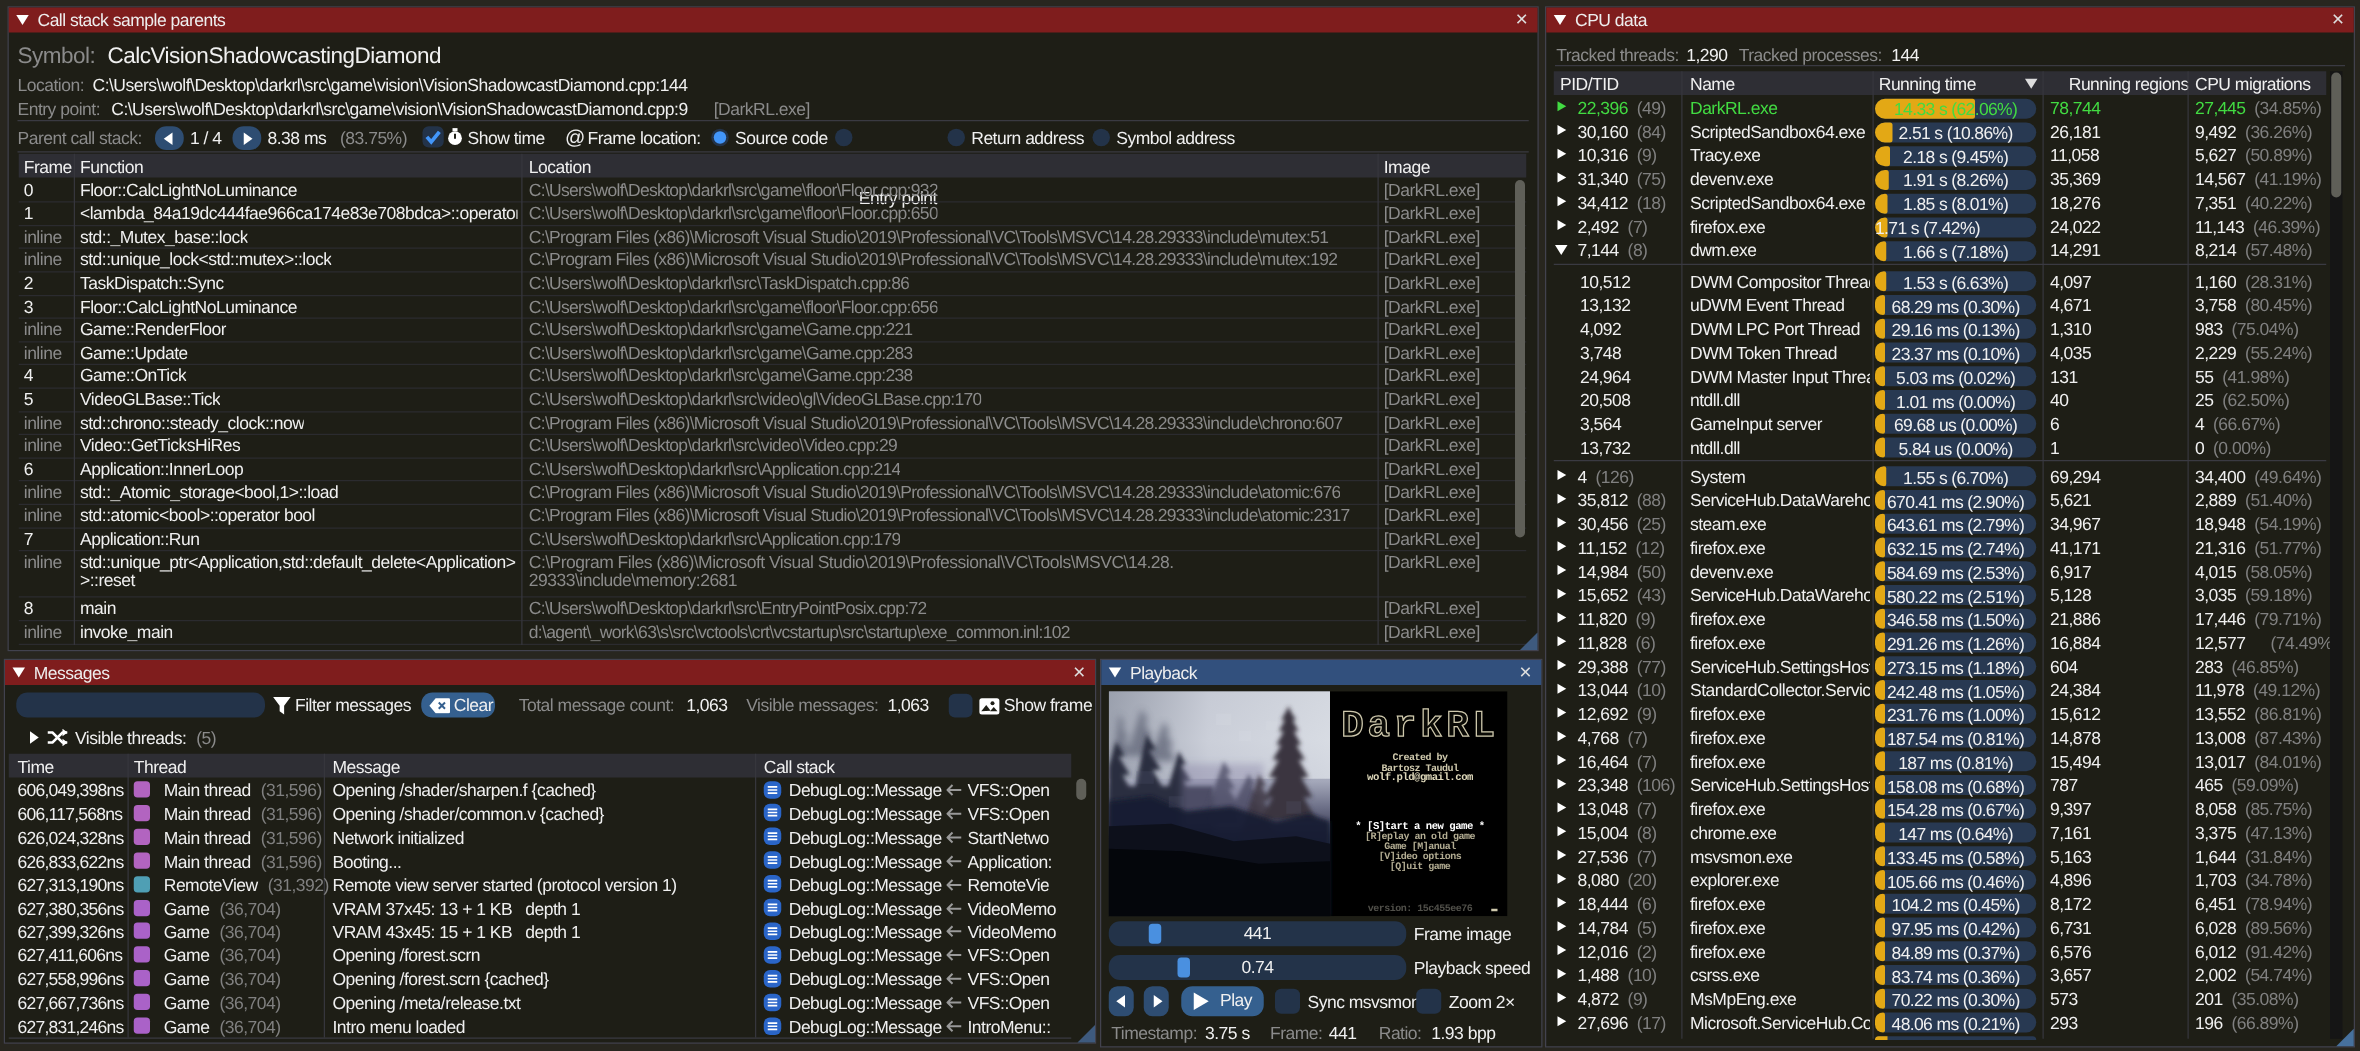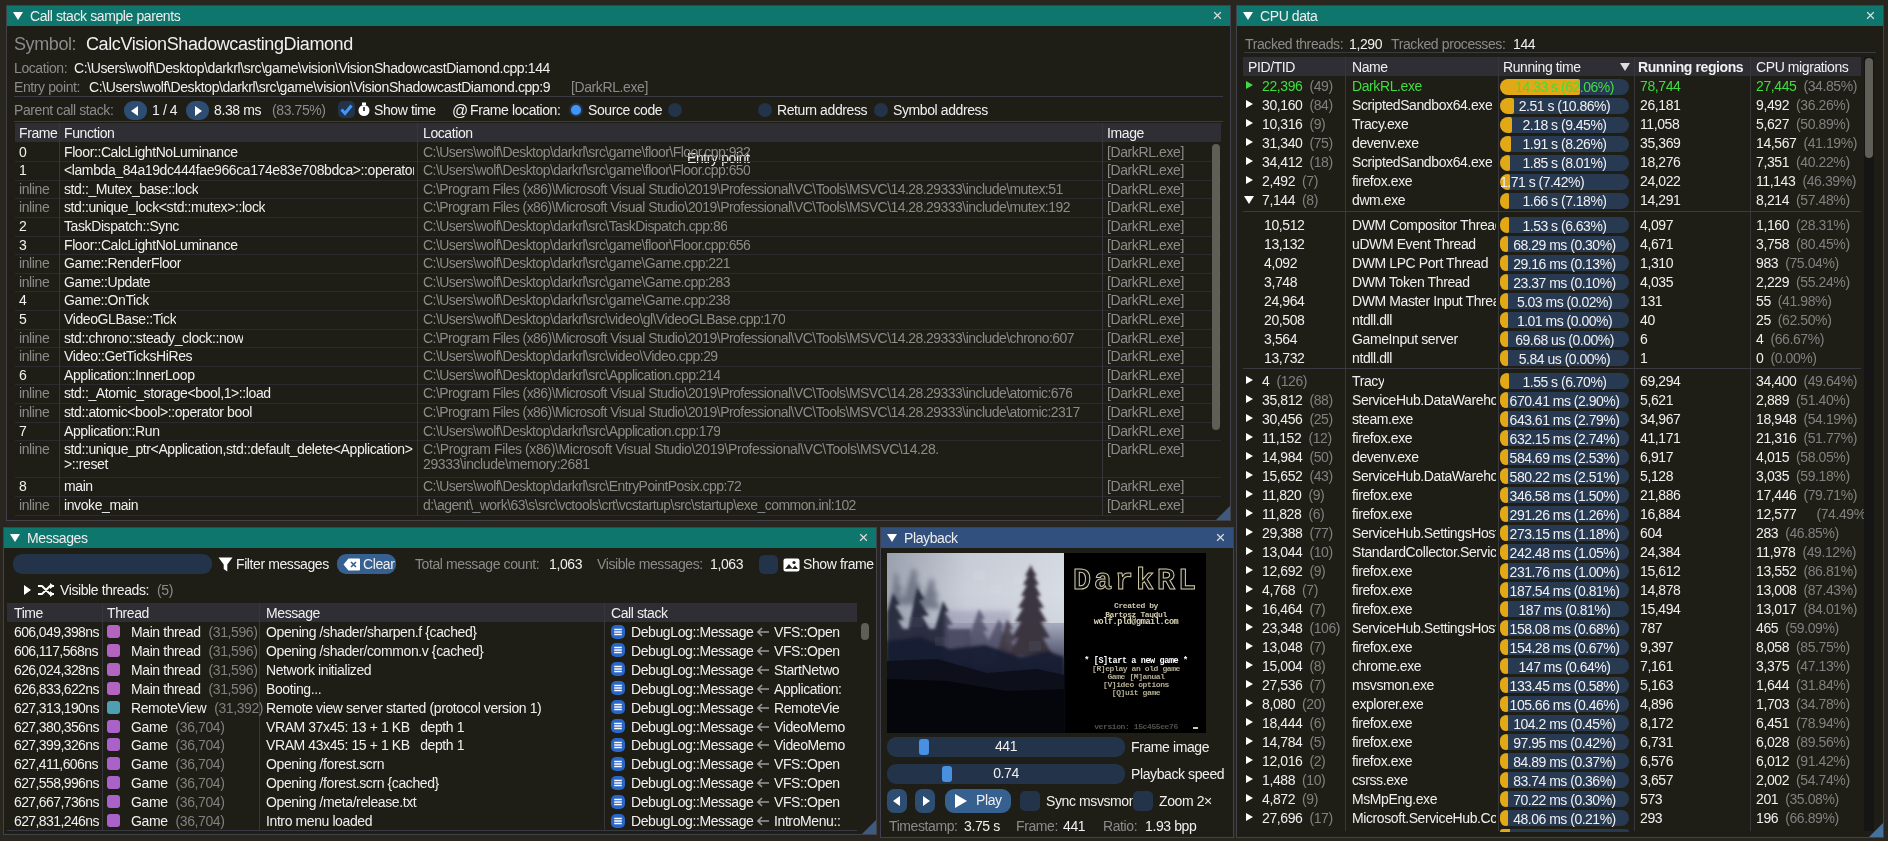--- a/index.html
+++ b/index.html
@@ -1,17 +1,17 @@
 <!DOCTYPE html>
 <html><head><meta charset="utf-8"><style>
 *{margin:0;padding:0;box-sizing:border-box}
 html,body{width:1888px;height:841px;overflow:hidden}
 body{background:#28261f;font-family:"Liberation Sans",sans-serif;font-size:14px;color:#f0f0f0;position:relative;letter-spacing:-0.4px}
 .win{position:absolute;background:#1e1e16;border:1px solid #42424e}
-.tb{position:absolute;left:0;right:0;top:0;height:20px;background:#0f766e;color:#eee;line-height:20px}
+.tb{position:absolute;left:0;right:0;top:0;height:20px;background:#7f1d1d;color:#eee;line-height:20px}
 .tb.act{background:#32507d}
 .tri-d{position:absolute;width:0;height:0;border-left:5.5px solid transparent;border-right:5.5px solid transparent;border-top:8.5px solid #fff}
 .tri-r{position:absolute;width:0;height:0;border-top:5px solid transparent;border-bottom:5px solid transparent;border-left:7px solid #fff}
 .x{position:absolute;font-size:17px;color:#ddd;line-height:14px}
 .a{position:absolute;white-space:pre}
 .g{color:#8b8b8b}
 .dg{color:#808080}
 .num{letter-spacing:-0.6px}
 .grn{color:#42db42}
 .hdr{position:absolute;background:#2e2e34}
@@ -473,21 +473,21 @@
 <span class="a g" style="left:8px;top:30px;">Tracked threads:</span>
 <span class="a" style="left:112px;top:30px;">1,290</span>
 <span class="a g" style="left:154px;top:30px;">Tracked processes:</span>
 <span class="a" style="left:276px;top:30px;">144</span>
 <div class="sep" style="left:7px;right:7px;top:46px"></div>
 <div class="hdr" style="left:6px;top:51px;width:618px;height:19px"></div>
 <span class="a" style="left:11px;top:53px;">PID/TID</span>
 <span class="a" style="left:115px;top:53px;">Name</span>
 <span class="a" style="left:266px;top:53px;">Running time</span>
 <div class="tri-d" style="left:383px;top:57px;border-left-width:5px;border-right-width:5px;border-top-width:8px;border-top-color:#ddd"></div>
-<span class="a" style="left:401px;top:53px;font-weight:bold;">Running regions</span>
+<span class="a" style="left:418px;top:53px;">Running regions</span>
 <span class="a" style="left:519px;top:53px;">CPU migrations</span>
 <div class="vsep" style="left:108px;top:51px;height:774px"></div>
 <div class="vsep" style="left:261px;top:51px;height:774px"></div>
 <div class="vsep" style="left:397px;top:51px;height:774px"></div>
 <div class="vsep" style="left:513px;top:51px;height:774px"></div>
 <div class="a" style="left:9px;top:75.0px;width:0;height:0;border-top:4.5px solid transparent;border-bottom:4.5px solid transparent;border-left:7px solid #42db42"></div>
 <span class="a grn" style="left:25px;top:72.0px">22,396<span class="dg" style="margin-left:7px">(49)</span></span>
 <span class="a grn" style="left:115px;top:72.0px;max-width:144px;overflow:hidden;display:inline-block">DarkRL.exe</span>
 <div class="bar" style="left:263px;top:72.5px;width:129px;height:16px">
       <div class="fill" style="width:80px"></div>
@@ -610,21 +610,21 @@
 <span class="a" style="left:115px;top:343.5px;max-width:144px;overflow:hidden;display:inline-block">ntdll.dll</span>
 <div class="bar" style="left:263px;top:344.0px;width:129px;height:16px">
       <div class="fill" style="width:8px"></div>
       <div class="a " style="left:0;top:0.5px;width:129px;text-align:center;letter-spacing:-0.5px">5.84 us (0.00%)</div>
     </div>
 <span class="a" style="left:403px;top:343.5px;">1</span>
 <span class="a " style="left:519px;top:343.5px">0<span class="dg" style="margin-left:7px;letter-spacing:-0.4px">(0.00%)</span></span>
 <div class="sep" style="left:6px;width:618px;top:362.0px;right:auto"></div>
 <div class="a" style="left:9px;top:369.5px;width:0;height:0;border-top:4.5px solid transparent;border-bottom:4.5px solid transparent;border-left:7px solid #fff"></div>
 <span class="a " style="left:25px;top:366.5px">4<span class="dg" style="margin-left:7px">(126)</span></span>
-<span class="a" style="left:115px;top:366.5px;max-width:144px;overflow:hidden;display:inline-block">Tracy</span>
+<span class="a" style="left:115px;top:366.5px;max-width:144px;overflow:hidden;display:inline-block">System</span>
 <div class="bar" style="left:263px;top:367.0px;width:129px;height:16px">
       <div class="fill" style="width:9px"></div>
       <div class="a " style="left:0;top:0.5px;width:129px;text-align:center;letter-spacing:-0.5px">1.55 s (6.70%)</div>
     </div>
 <span class="a" style="left:403px;top:366.5px;">69,294</span>
 <span class="a " style="left:519px;top:366.5px">34,400<span class="dg" style="margin-left:7px;letter-spacing:-0.4px">(49.64%)</span></span>
 <div class="a" style="left:9px;top:388.5px;width:0;height:0;border-top:4.5px solid transparent;border-bottom:4.5px solid transparent;border-left:7px solid #fff"></div>
 <span class="a " style="left:25px;top:385.5px">35,812<span class="dg" style="margin-left:7px">(88)</span></span>
 <span class="a" style="left:115px;top:385.5px;max-width:144px;overflow:hidden;display:inline-block">ServiceHub.DataWarehouse</span>
 <div class="bar" style="left:263px;top:386.0px;width:129px;height:16px">

